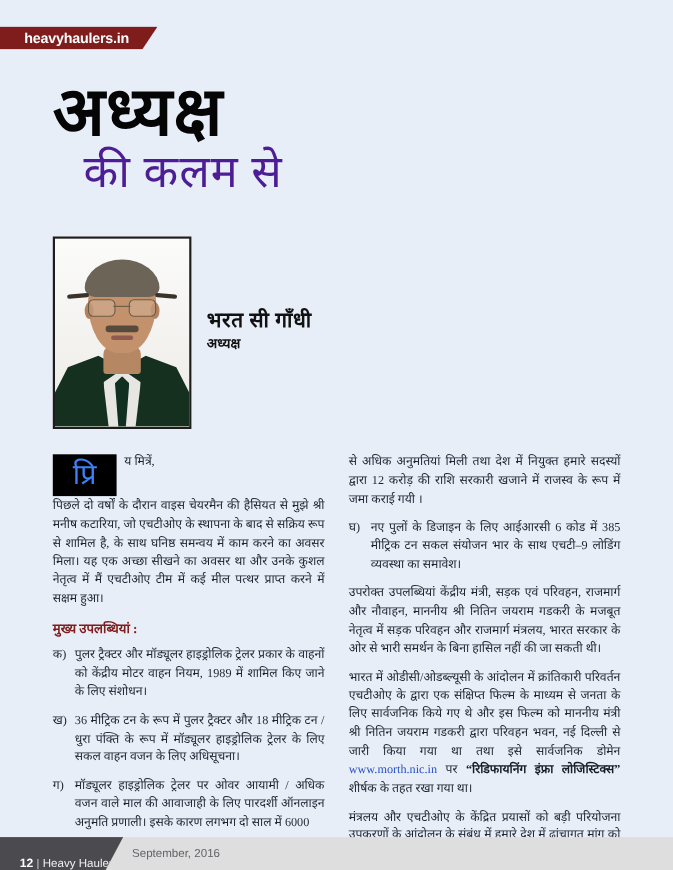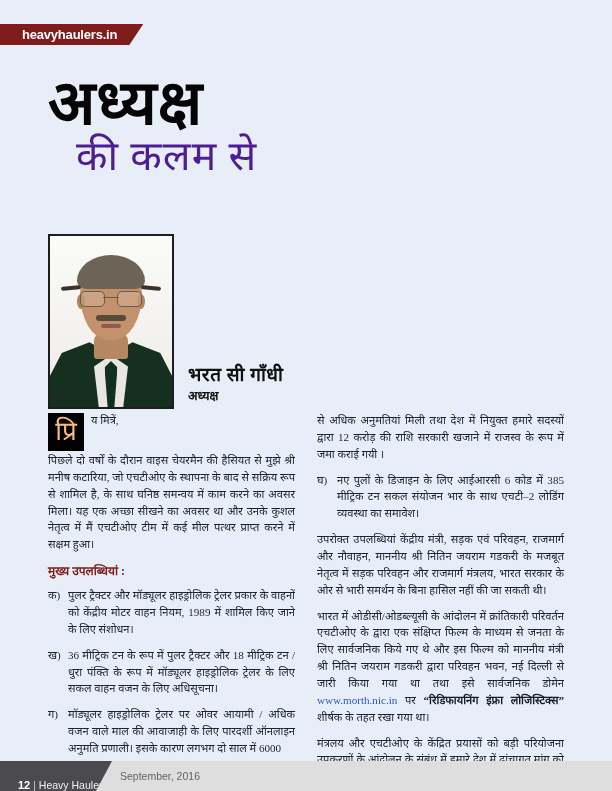--- a/index.html
+++ b/index.html
@@ -60,23 +60,23 @@
     margin-top: 2px;
     margin-left: 28px;
     letter-spacing: 1px;
     white-space: nowrap;
   }
 
   
   .portrait-block {
     position: absolute;
     left: 48px;
-    top: 234px;
-    display: flex;
-    align-items: flex-end;
+    top: 215px;
+    display: flex;
+    align-items: center;
   }
   .portrait-frame {
     width: 122px;
     height: 171px;
     border: 2px solid #1d1d1d;
     background: #f3f2f0;
     position: relative;
     overflow: hidden;
     flex: none;
   }
@@ -213,25 +213,25 @@
     font-family: "Liberation Serif", serif;
     font-size: 11.1px;
     line-height: 1.52;
     color: #1b2330;
     text-align: justify;
     text-justify: inter-word;
   }
   .col p.tight { margin-bottom: 7px; }
   .dropcap {
     float: left;
-    width: 36px;
+    width: 58px;
     height: 38px;
     margin: 1px 7px 1px 0;
     background: #000000;
-    color: #fdba74;
+    color: #3b82f6;
     font-family: "Liberation Serif", serif;
     font-size: 26px;
     line-height: 38px;
     text-align: center;
     font-weight: normal;
   }
   .greeting {
     font-family: "Liberation Serif", serif;
     font-size: 11.1px;
     line-height: 1.5;
@@ -391,21 +391,21 @@
       <span class="marker">ग)</span>
       <span class="itemtext">मॉड्यूलर हाइड्रोलिक ट्रेलर पर ओवर आयामी / अधिक वजन वाले माल की आवाजाही के लिए पारदर्शी ऑनलाइन अनुमति प्रणाली। इसके कारण लगभग दो साल में 6000</span>
     </div>
   </div>
 
   <div class="col">
     <p>से अधिक अनुमतियां मिली तथा देश में नियुक्त हमारे सदस्यों द्वारा 12 करोड़ की राशि सरकारी खजाने में राजस्व के रूप में जमा कराई गयी ।</p>
 
     <div class="listitem">
       <span class="marker">घ)</span>
-      <span class="itemtext">नए पुलों के डिजाइन के लिए आईआरसी 6 कोड में 385 मीट्रिक टन सकल संयोजन भार के साथ एचटी–2 लोडिंग व्यवस्था का समावेश।</span>
+      <span class="itemtext">नए पुलों के डिजाइन के लिए आईआरसी 6 कोड में 385 मीट्रिक टन सकल संयोजन भार के साथ एचटी–9 लोडिंग व्यवस्था का समावेश।</span>
     </div>
 
     <p>उपरोक्त उपलब्धियां केंद्रीय मंत्री, सड़क एवं परिवहन, राजमार्ग और नौवाहन, माननीय श्री नितिन जयराम गडकरी के मजबूत नेतृत्व में सड़क परिवहन और राजमार्ग मंत्रलय, भारत सरकार के ओर से भारी समर्थन के बिना हासिल नहीं की जा सकती थी।</p>
 
     <p><span>भारत में ओडीसी/ओडब्ल्यूसी के आंदोलन में क्रांतिकारी परिवर्तन एचटीओए के द्वारा एक संक्षिप्त फिल्म के माध्यम से जनता के लिए सार्वजनिक किये गए थे और इस फिल्म को माननीय मंत्री श्री नितिन जयराम गडकरी द्वारा परिवहन भवन, नई दिल्ली से जारी किया गया था तथा इसे सार्वजनिक डोमेन </span><span class="link">www.morth.nic.in</span><span> पर </span><span class="quoted">“रिडिफायनिंग इंफ्रा लोजिस्टिक्स”</span><span> शीर्षक के तहत रखा गया था।</span></p>
 
     <p>मंत्रलय और एचटीओए के केंद्रित प्रयासों को बड़ी परियोजना उपकरणों के आंदोलन के संबंध में हमारे देश में ढांचागत मांग को समझने में लंबी दूरी तय की है, जो कि नई दिल्ली में</p>
   </div>
 </div>
 

